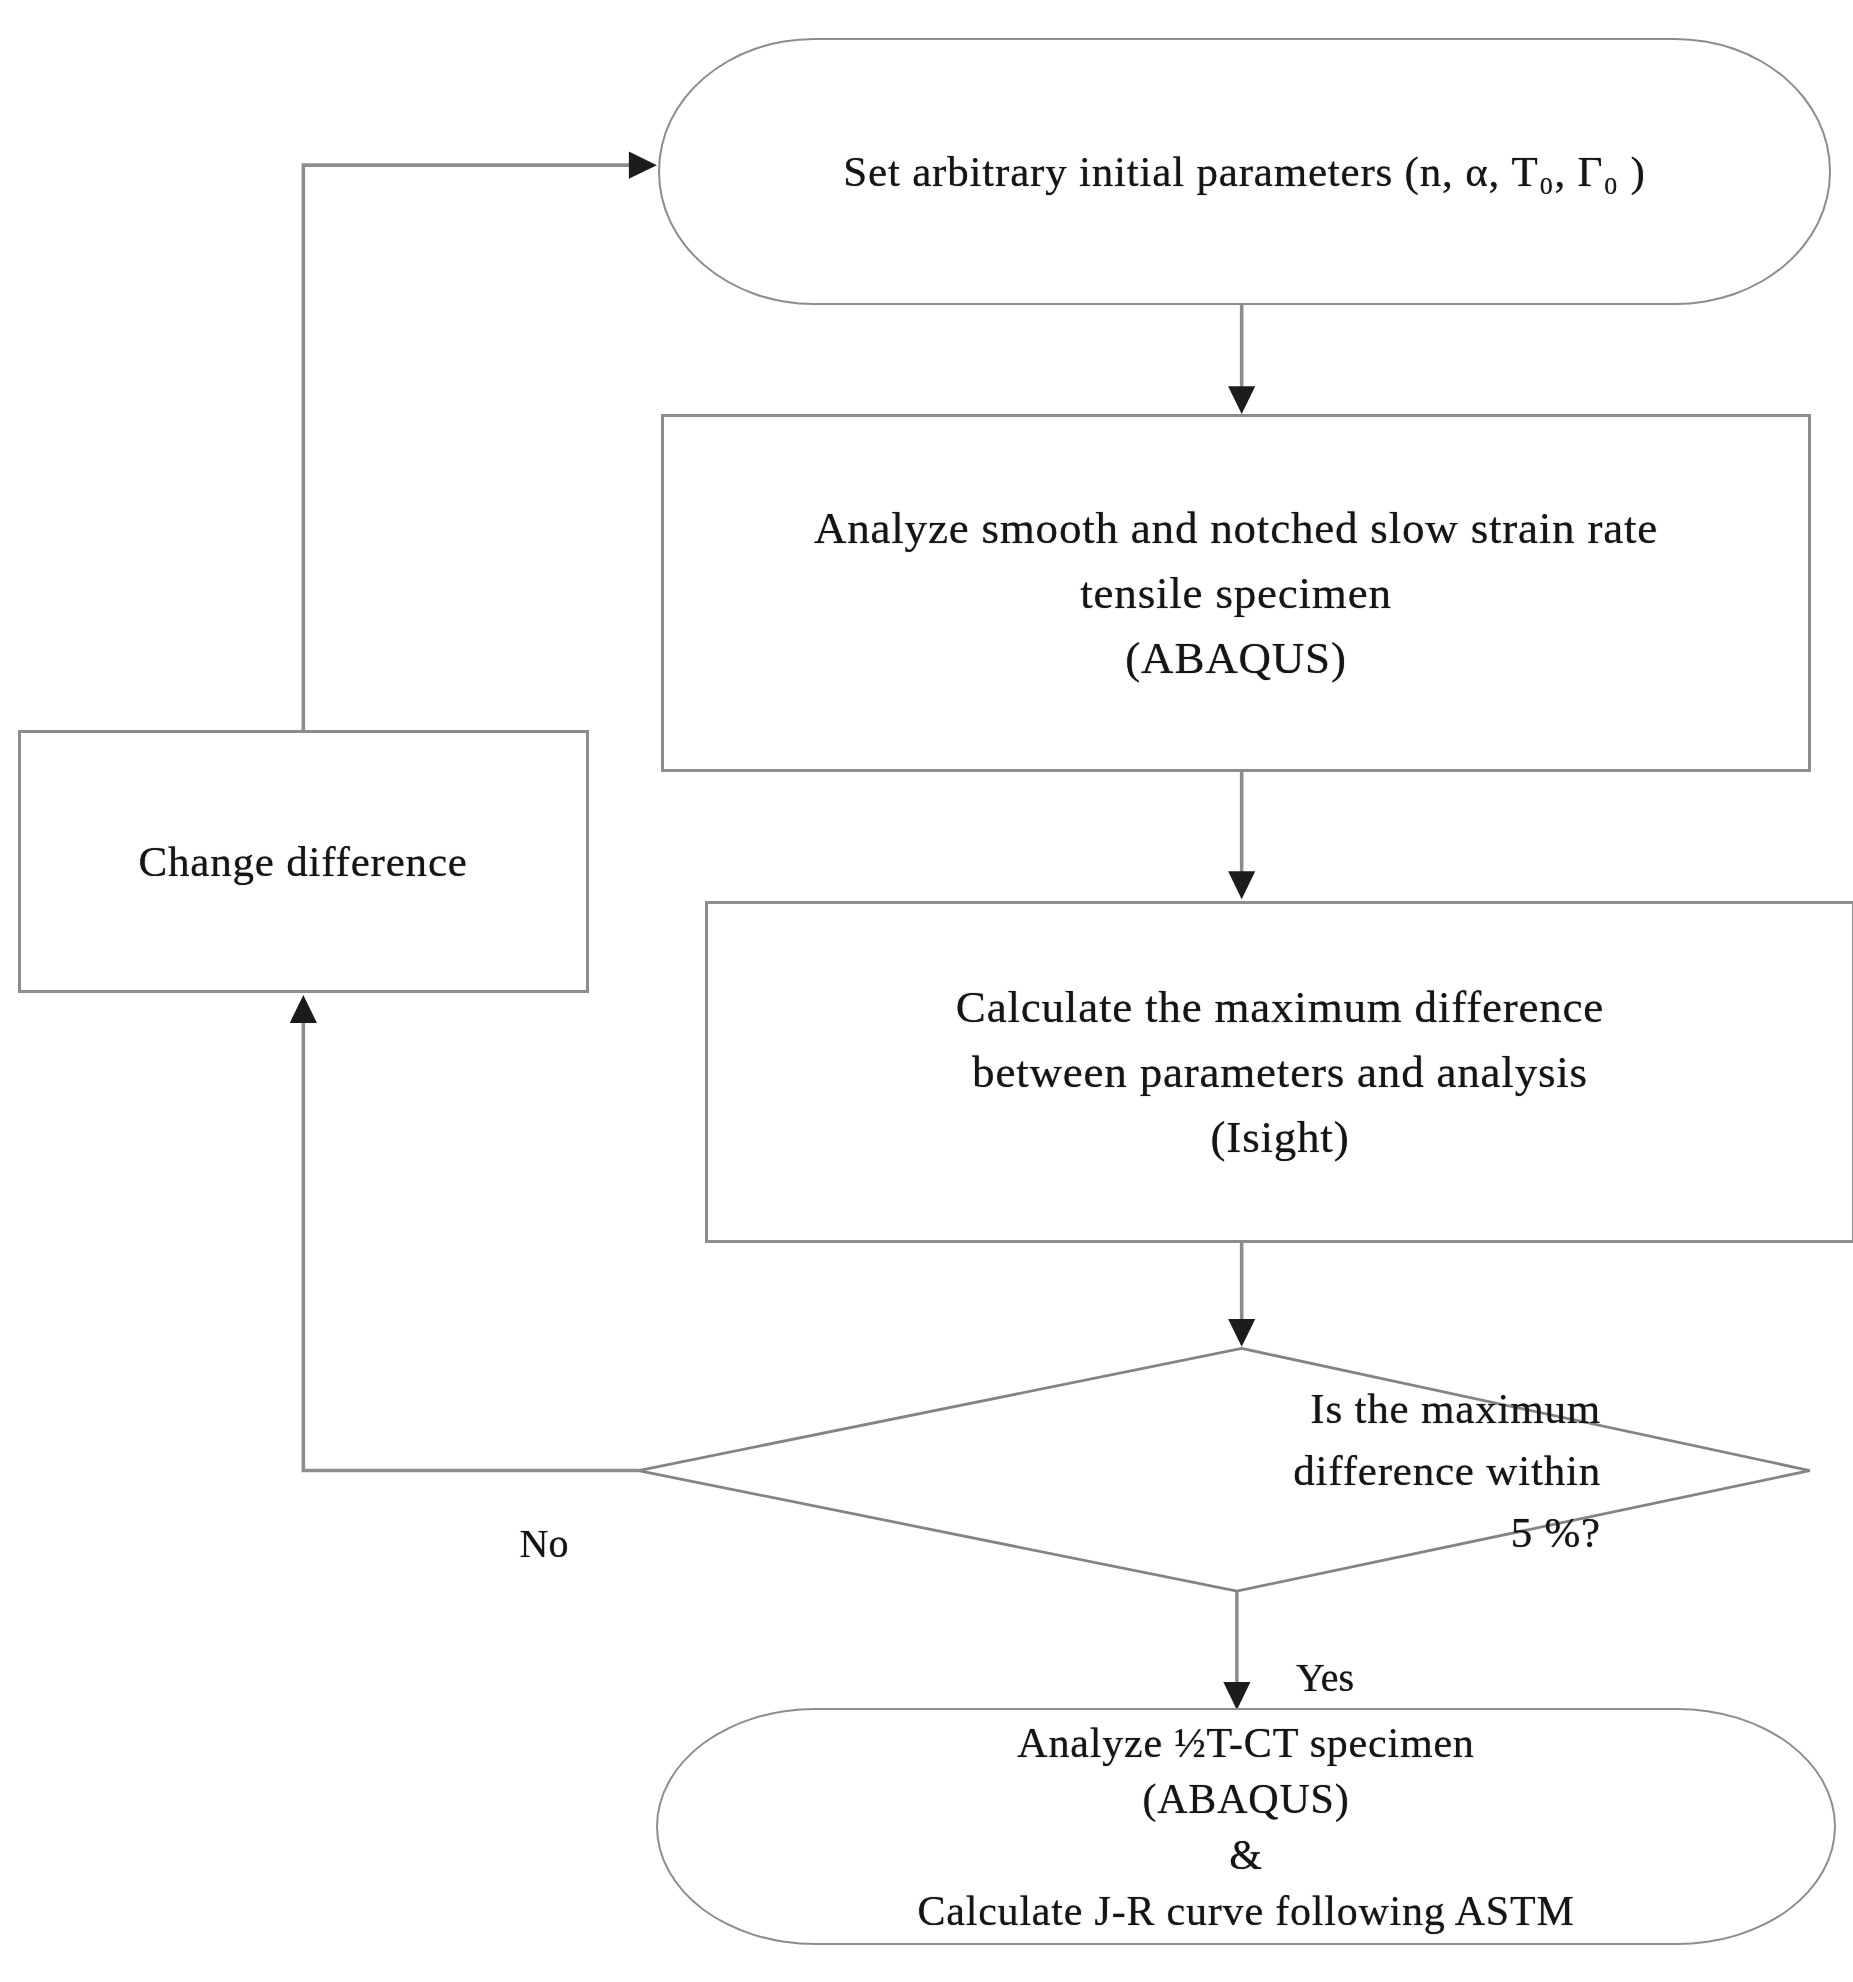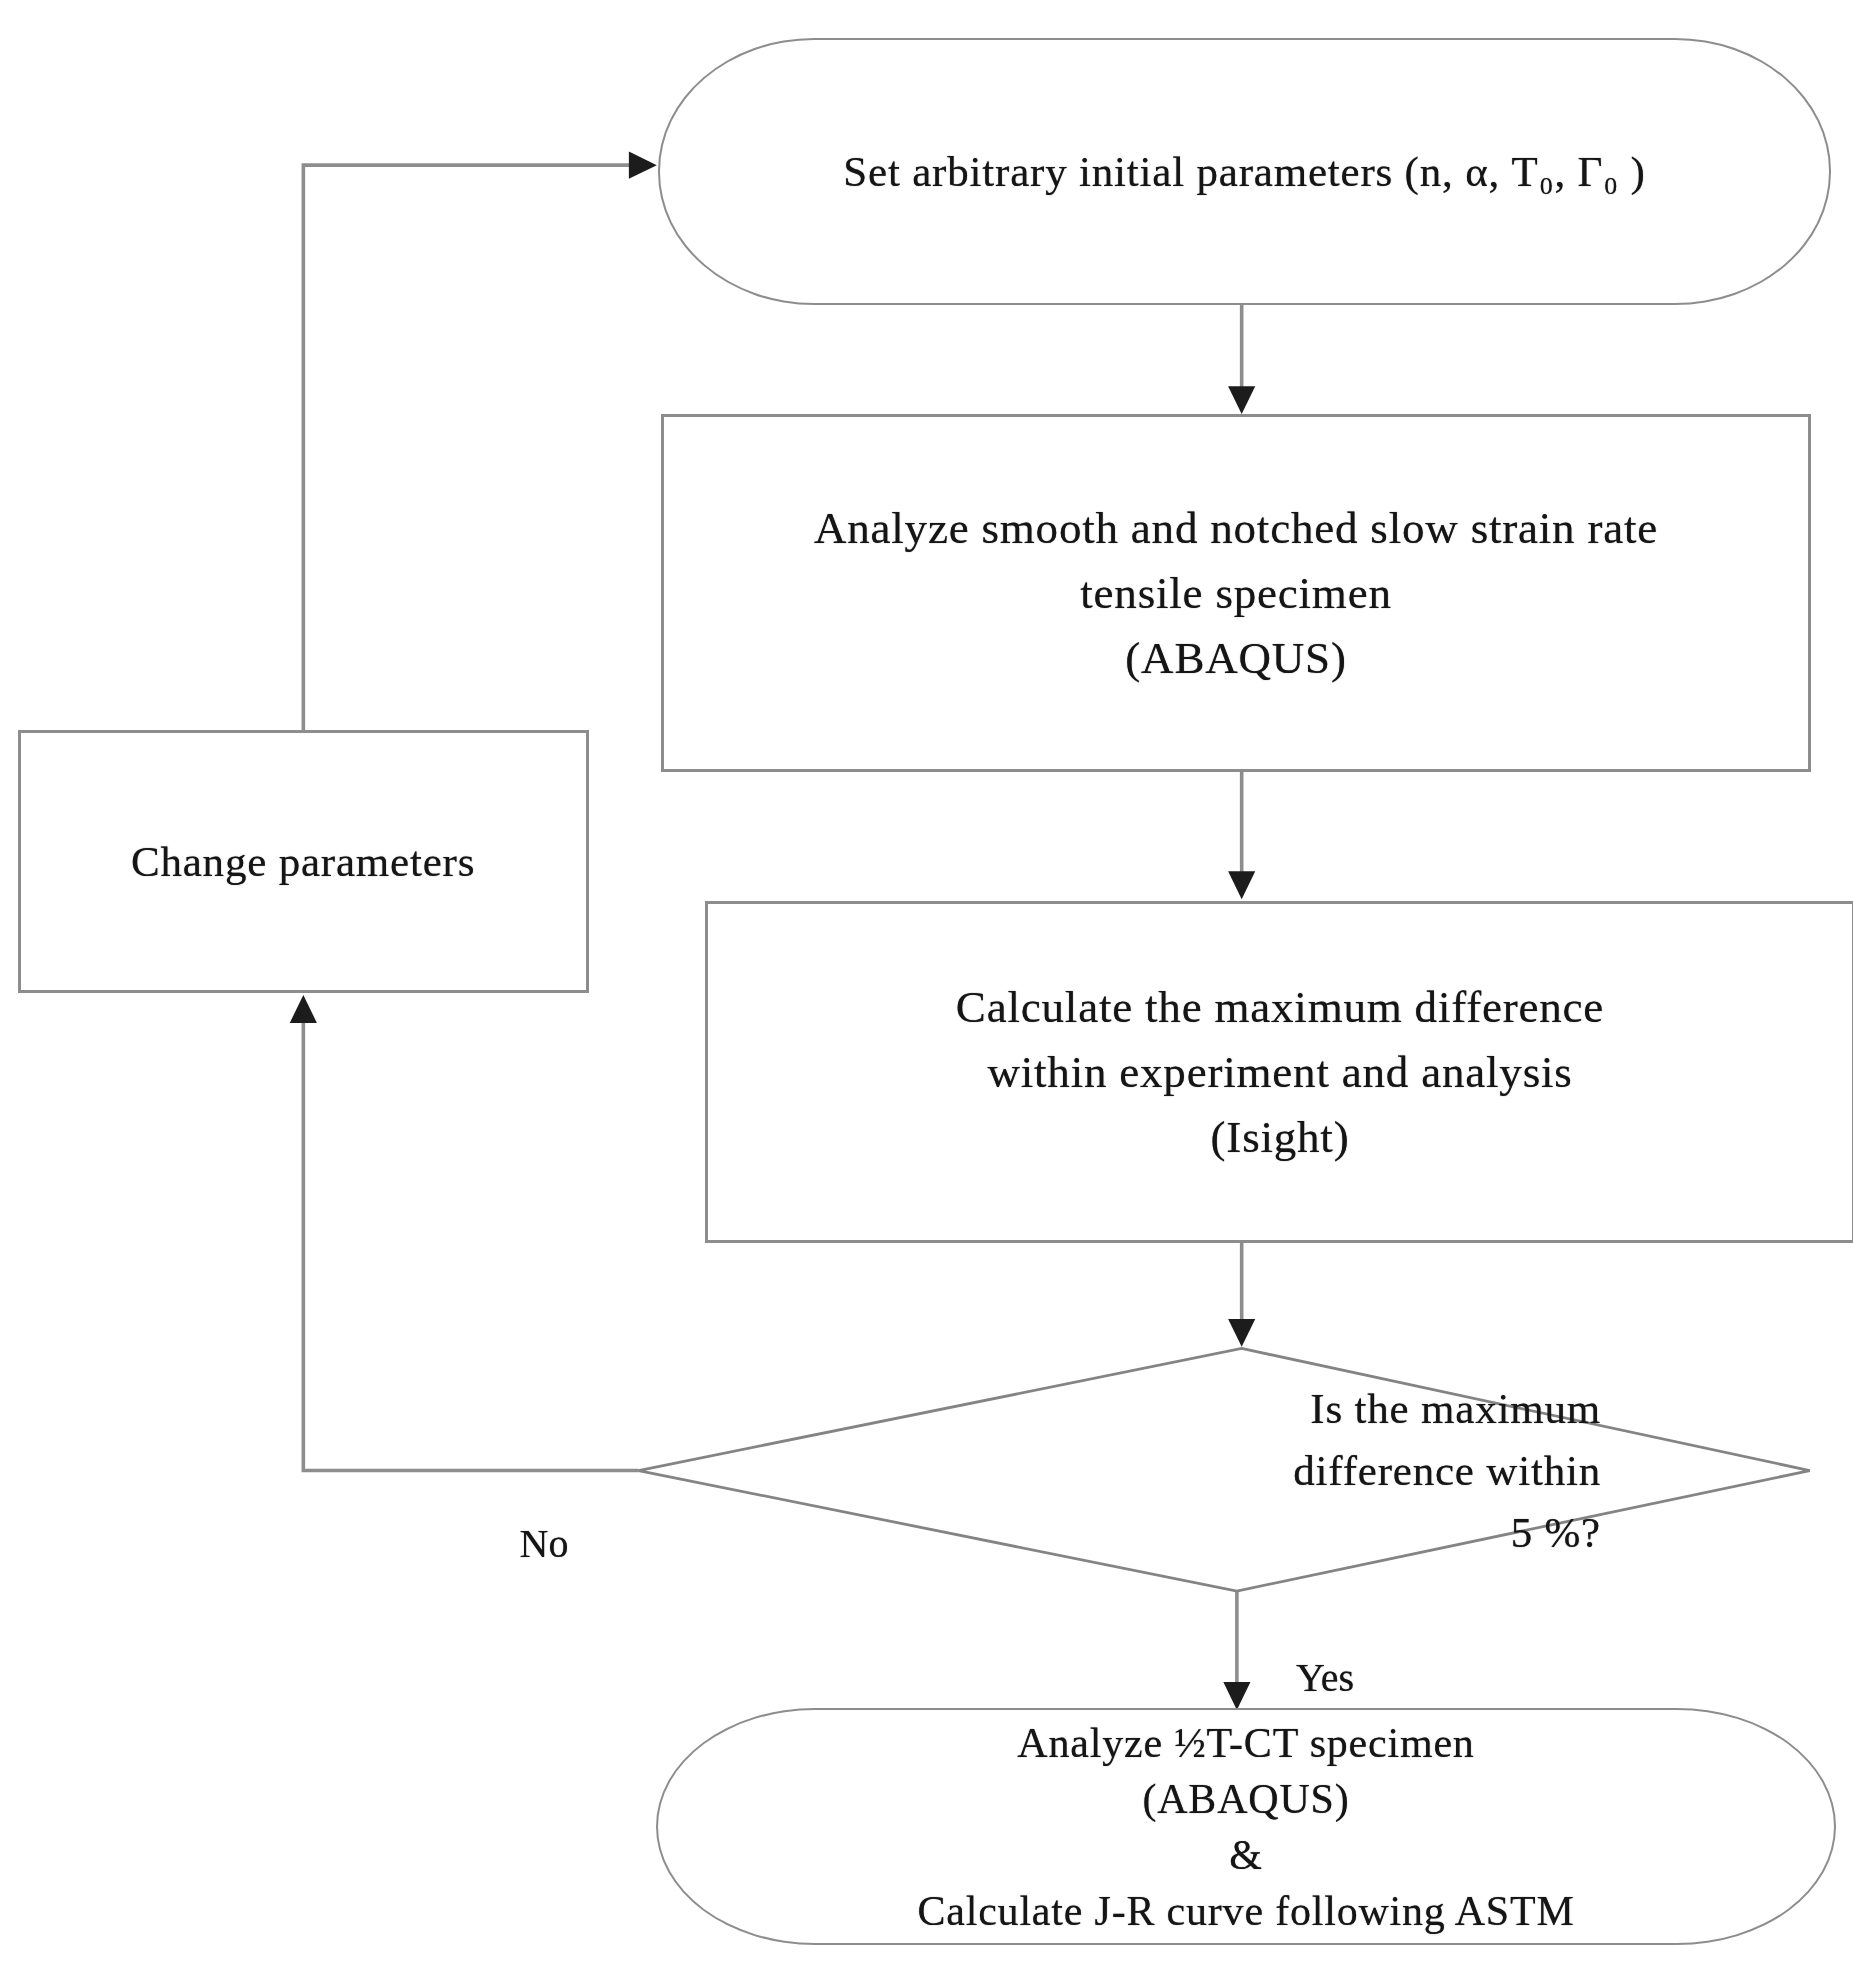--- a/index.html
+++ b/index.html
@@ -129,26 +129,26 @@
   </div>
 
   <div class="node node-analyze">
     <div class="nl">Analyze smooth and notched slow strain rate</div>
     <div class="nl">tensile specimen</div>
     <div class="nl">(ABAQUS)</div>
   </div>
 
   <div class="node node-calc">
     <div class="nl">Calculate the maximum difference</div>
-    <div class="nl">within experiment and analysis</div>
+    <div class="nl">between parameters and analysis</div>
     <div class="nl">(Isight)</div>
   </div>
 
   <div class="node node-change">
-    <div class="nl">Change parameters</div>
+    <div class="nl">Change difference</div>
   </div>
 
   <div class="decision-label">
     <div class="nl">Is the maximum</div>
     <div class="nl">difference within</div>
     <div class="nl">5 %?</div>
   </div>
 
   <div class="node node-final">
     <div class="nl">Analyze ½T-CT specimen</div>

